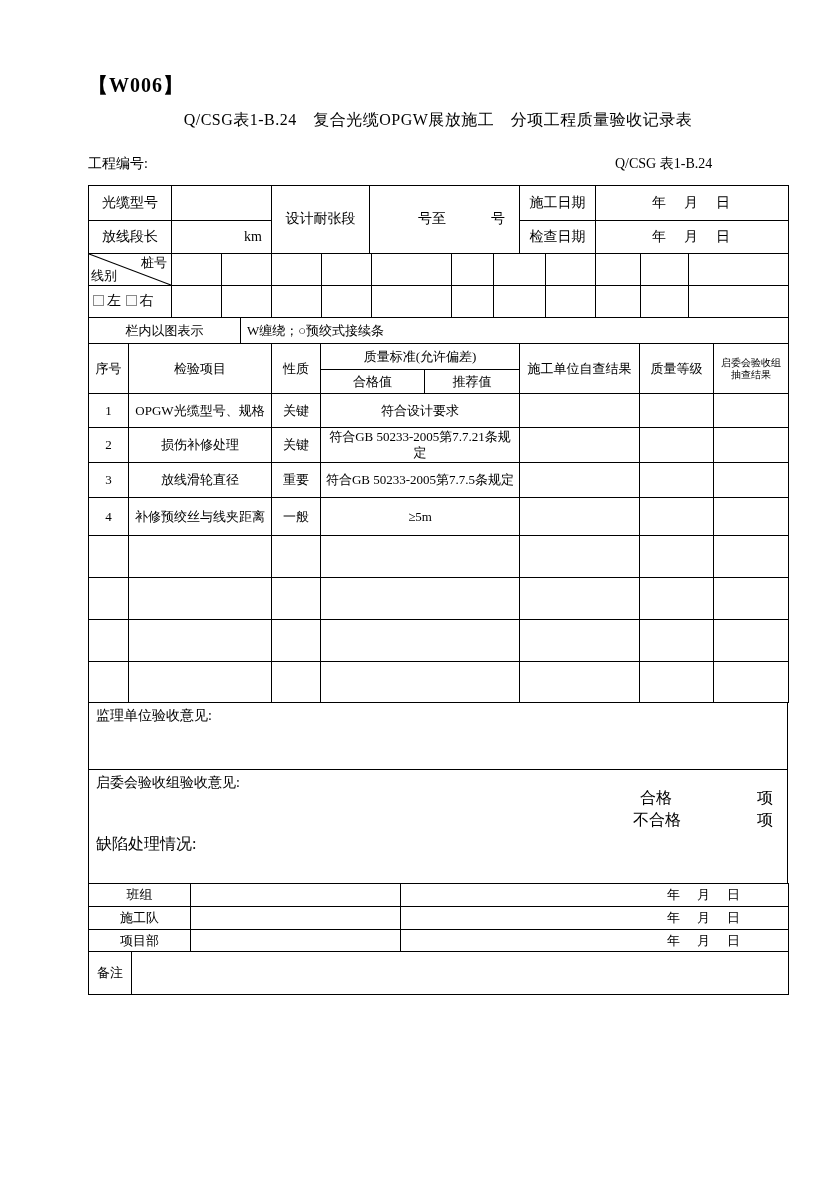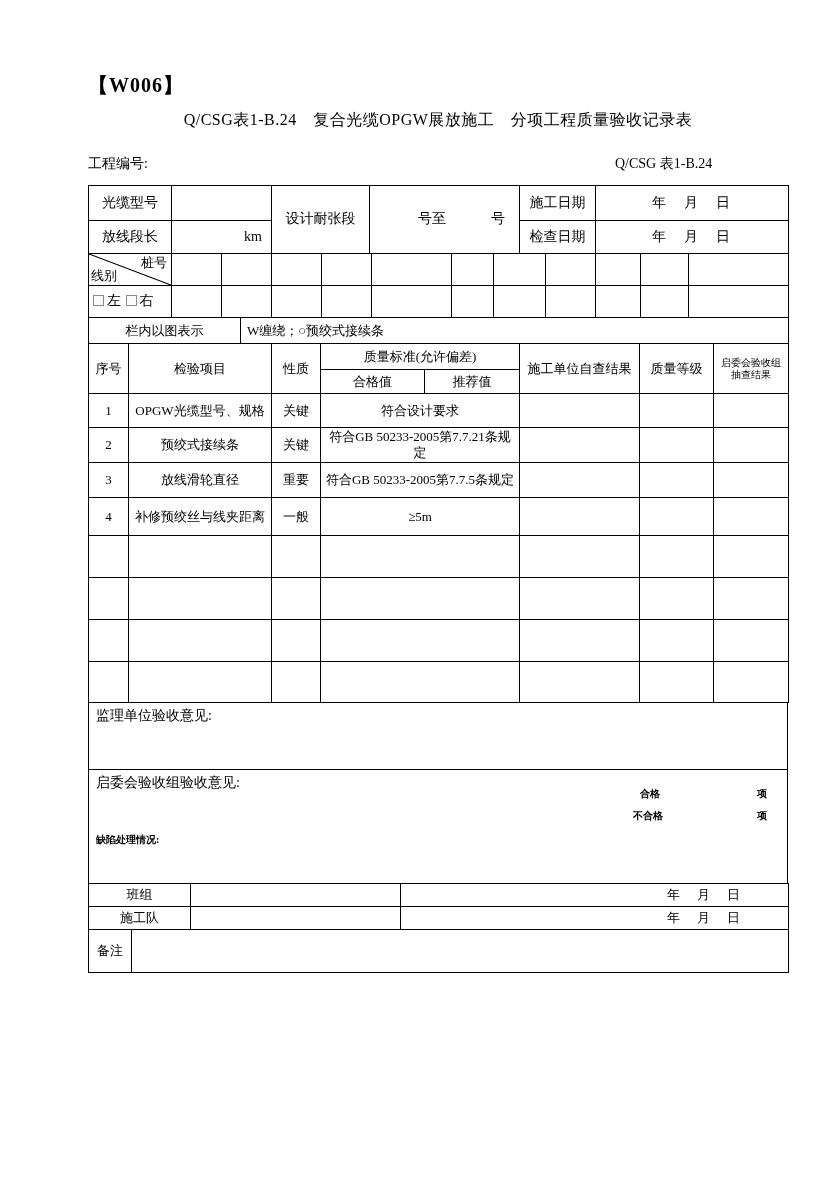--- a/index.html
+++ b/index.html
@@ -37,21 +37,21 @@
     display:inline-block; width:11px; height:11px;
     border:1px solid #8a8a8a; background:#fbfbfb;
     margin:0 3px -1px 1px;
   }
   .cb-cell { text-align:left; padding-left:3px; font-size:14px; }
 
   .range-cell { padding:0 14px 0 48px; }
   .range-wrap { display:flex; justify-content:space-between; }
 
   .opinion { text-align:left; vertical-align:top; padding:5px 7px; font-size:14px; position:relative; }
-  .abs { position:absolute; font-size:10px;font-weight:bold; }
+  .abs { position:absolute; font-size:16px; }
 
   .sig-date { text-align:right; padding-right:46px; }
   .committee-cell { font-size:12.5px; line-height:1.25; padding:2px; }
   .date-cell { letter-spacing:2px; }
 </style>
 </head>
 <body>
 
 <div class="sheet">
 
@@ -194,21 +194,21 @@
       <td>1</td>
       <td>OPGW光缆型号、规格</td>
       <td>关键</td>
       <td colspan="2">符合设计要求</td>
       <td></td>
       <td></td>
       <td></td>
     </tr>
     <tr style="height:35px">
       <td>2</td>
-      <td>预绞式接续条</td>
+      <td>损伤补修处理</td>
       <td>关键</td>
       <td colspan="2">符合GB 50233-2005第7.7.21条规定</td>
       <td></td>
       <td></td>
       <td></td>
     </tr>
     <tr style="height:35px">
       <td>3</td>
       <td>放线滑轮直径</td>
       <td>重要</td>
@@ -301,20 +301,25 @@
     <tr style="height:23px">
       <td>班组</td>
       <td></td>
       <td class="sig-date date-cell">年　月　日</td>
     </tr>
     <tr style="height:23px">
       <td>施工队</td>
       <td></td>
       <td class="sig-date date-cell">年　月　日</td>
     </tr>
+    <tr style="height:22px">
+      <td>项目部</td>
+      <td></td>
+      <td class="sig-date date-cell">年　月　日</td>
+    </tr>
   </tbody>
     </table>
 
   <table>
     <colgroup>
         <col style="width:43px">
         <col style="width:657px">
       </colgroup>
     <tbody>
         <tr style="height:43px">

